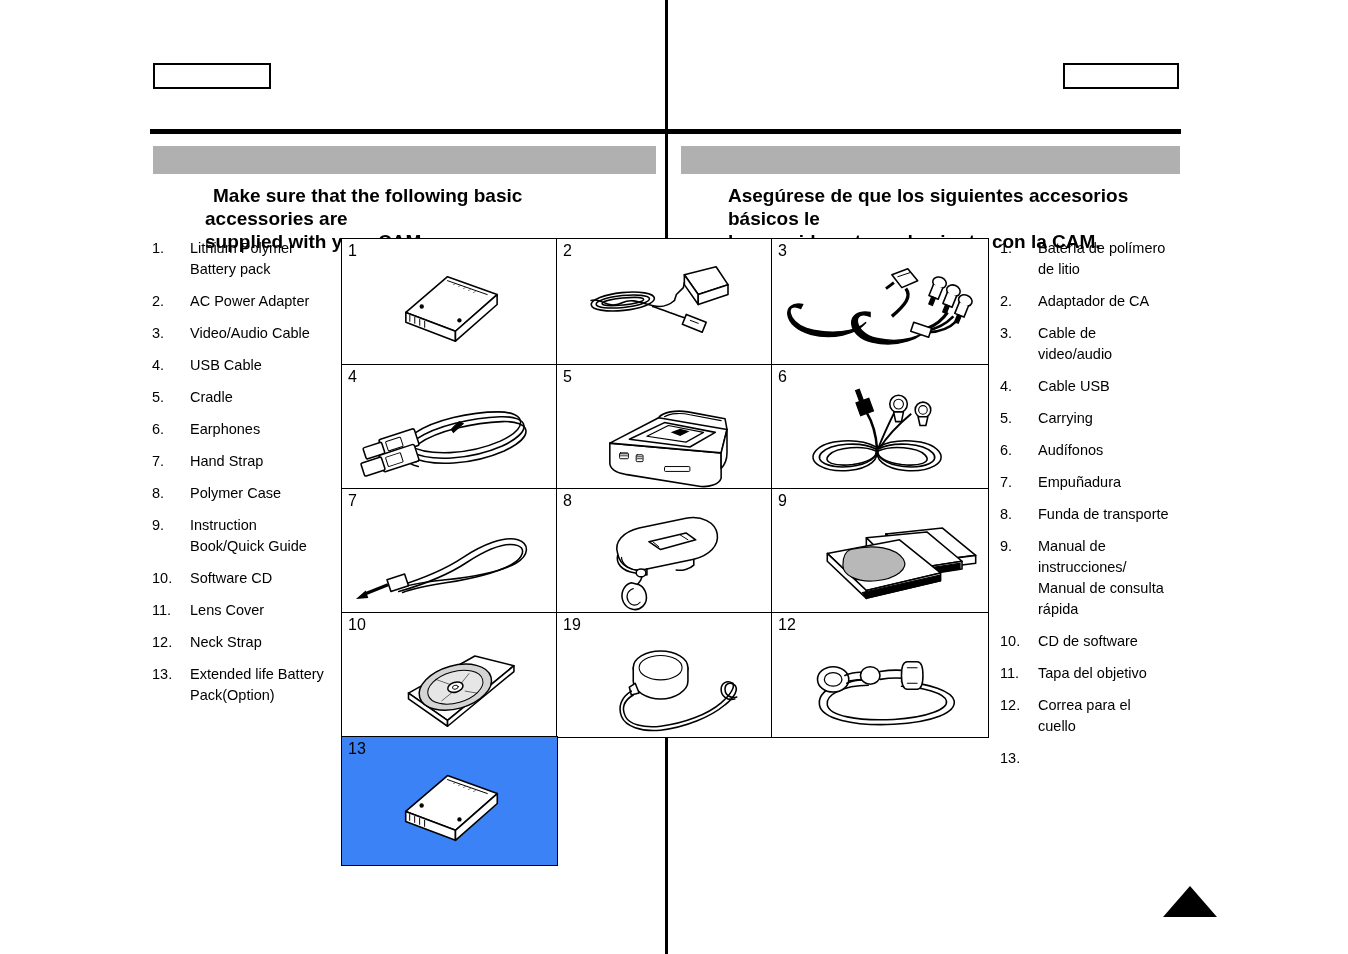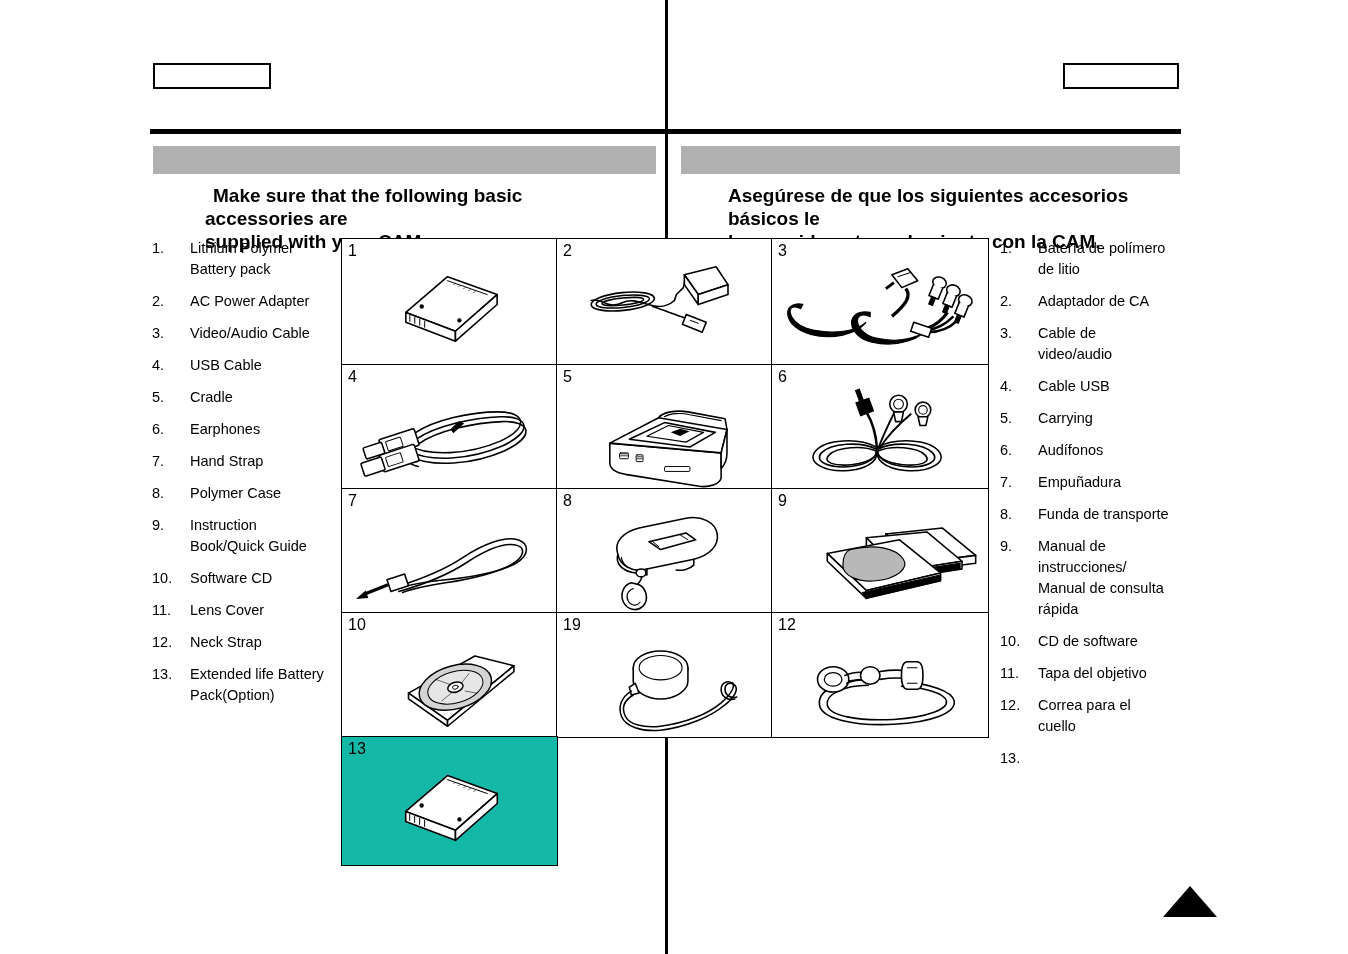--- a/index.html
+++ b/index.html
@@ -124,21 +124,21 @@
   }
   .cell .cell-num {
     position: absolute;
     left: 6px;
     top: 2px;
     font-size: 16px;
     line-height: 20px;
     color: #000;
     z-index: 3;
   }
-  .cell.shaded { background: #14b8a6; }
+  .cell.shaded { background: #3b82f6; }
   .cell .art {
     position: absolute;
     left: 0; top: 0;
     width: 100%; height: 100%;
     z-index: 1;
   }
 
   
   .c1 { left: 0px;   width: 217px; }
   .c2 { left: 215px; width: 217px; }

